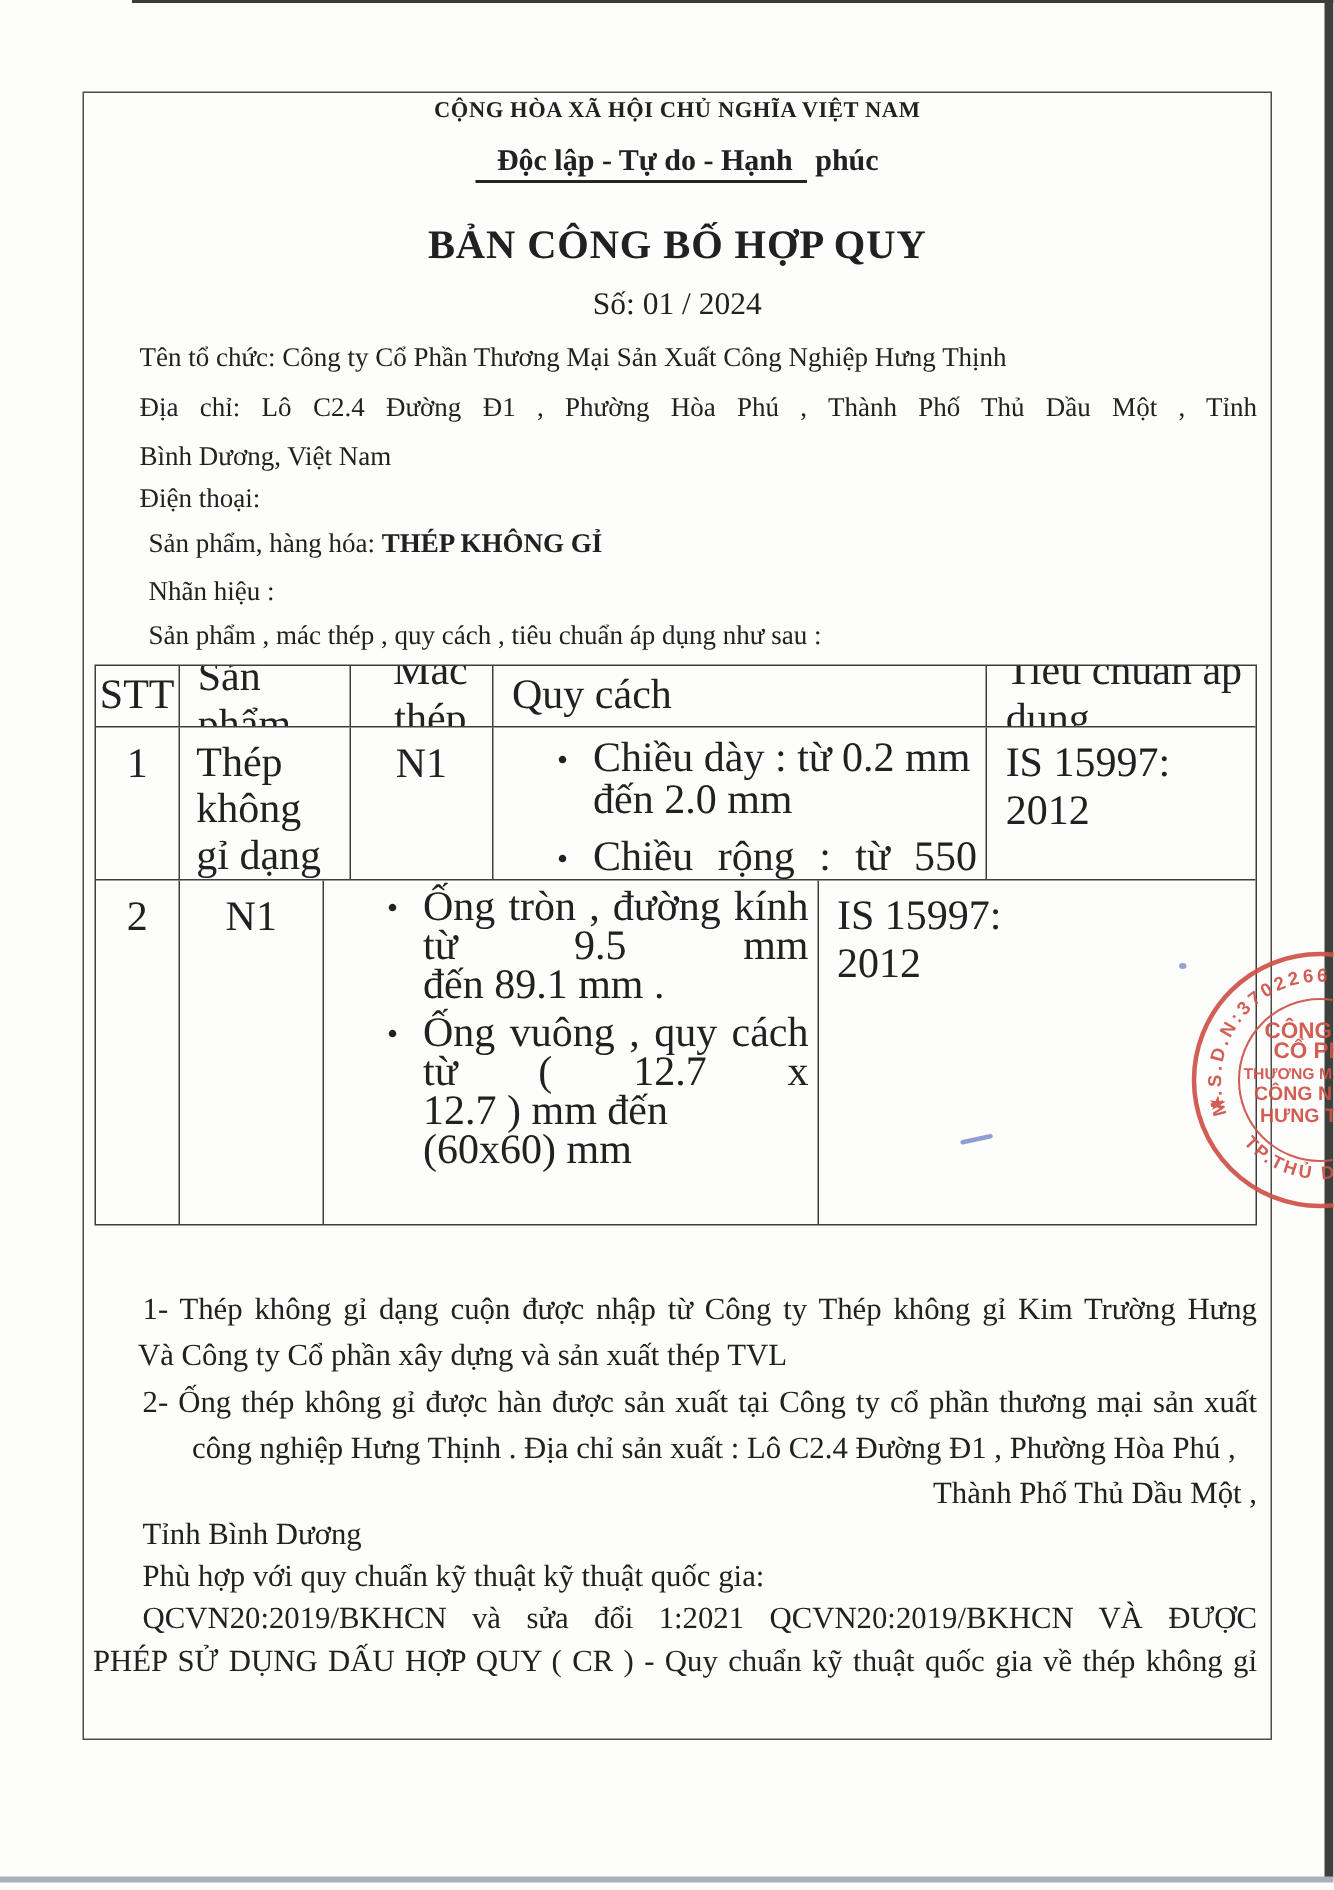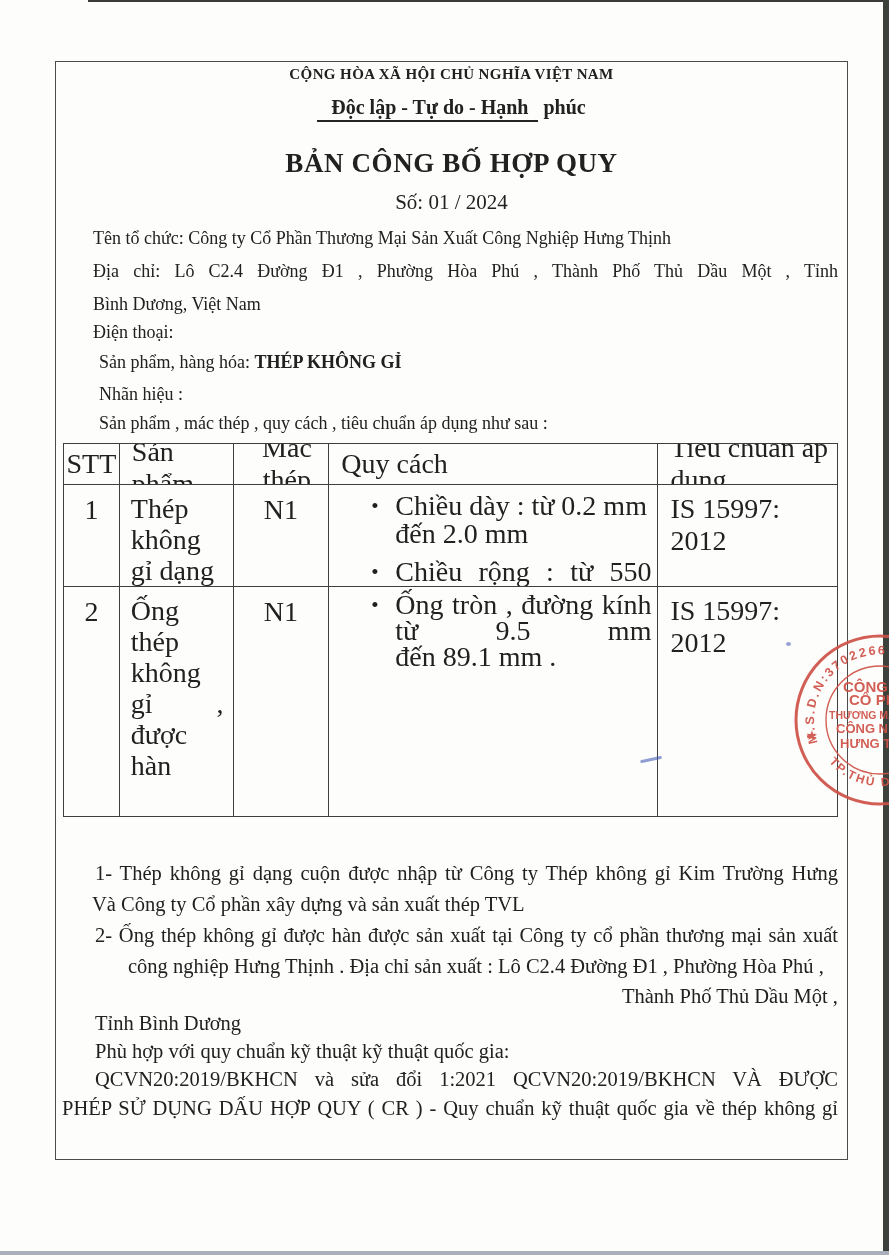--- a/index.html
+++ b/index.html
@@ -132,31 +132,30 @@
           <div class="jl">Chiều rộng : từ 550 mm đến 700</div>
 
         </li>
       </ul>
     </div>
     <div class="td c-tc">IS 15997: 2012</div>
   </div>
 
   <div class="tr r2">
     <div class="td c-stt">2</div>
-    <div class="td c-sp">
-      <div class="spl jl">Ống thép</div>
-      <div class="spl jl">không gỉ ,</div>
-      <div class="spl">được hàn</div>
-    </div>
     <div class="td c-mt">N1</div>
     <div class="td c-qc">
       <ul class="bullets">
         <li>
           <div class="jl">Ống tròn , đường kính từ 9.5 mm</div>
           <div>đến 89.1 mm .</div>
+        </li>
+        <li>
+          <div class="jl">Ống vuông , quy cách từ ( 12.7 x</div>
+          <div>12.7 ) mm đến (60x60) mm</div>
         </li>
 
       </ul>
     </div>
     <div class="td c-tc">IS 15997: 2012</div>
   </div>
 </div>
 
 <div class="nt n1a p33 jl">1- Thép không gỉ dạng cuộn được nhập từ Công ty Thép không gỉ Kim Trường Hưng</div>
 <div class="nt n1b p30">Và Công ty Cổ phần xây dựng và sản xuất thép TVL</div>

